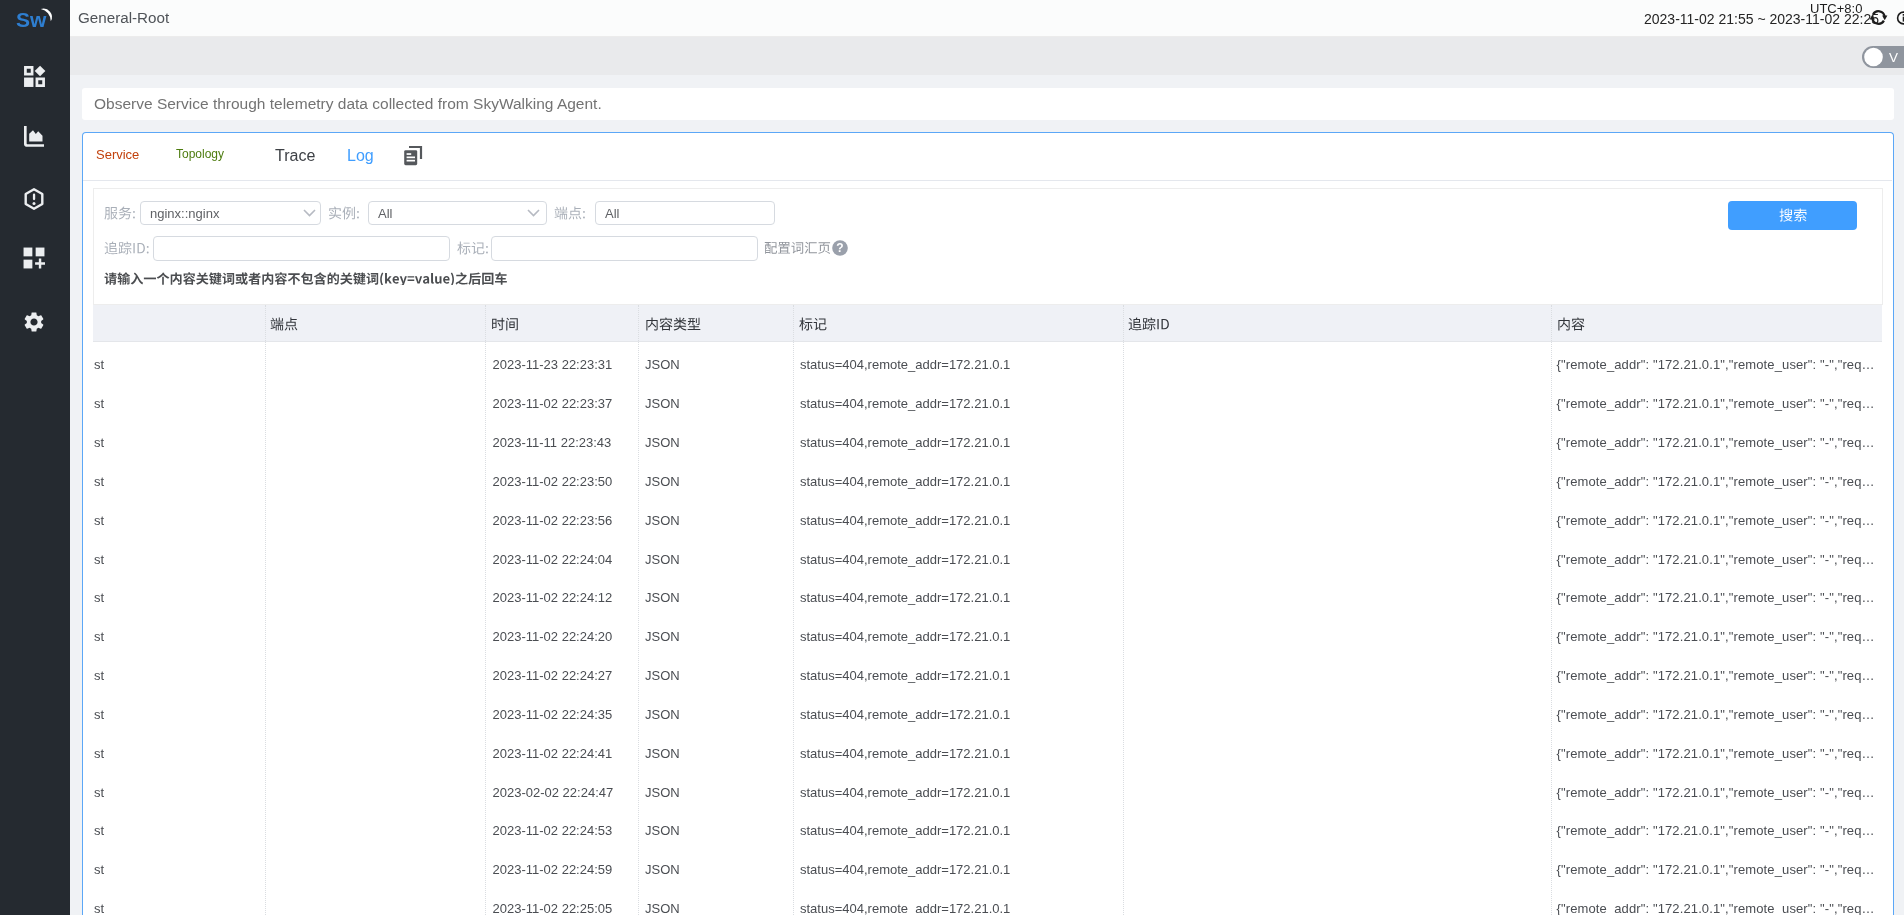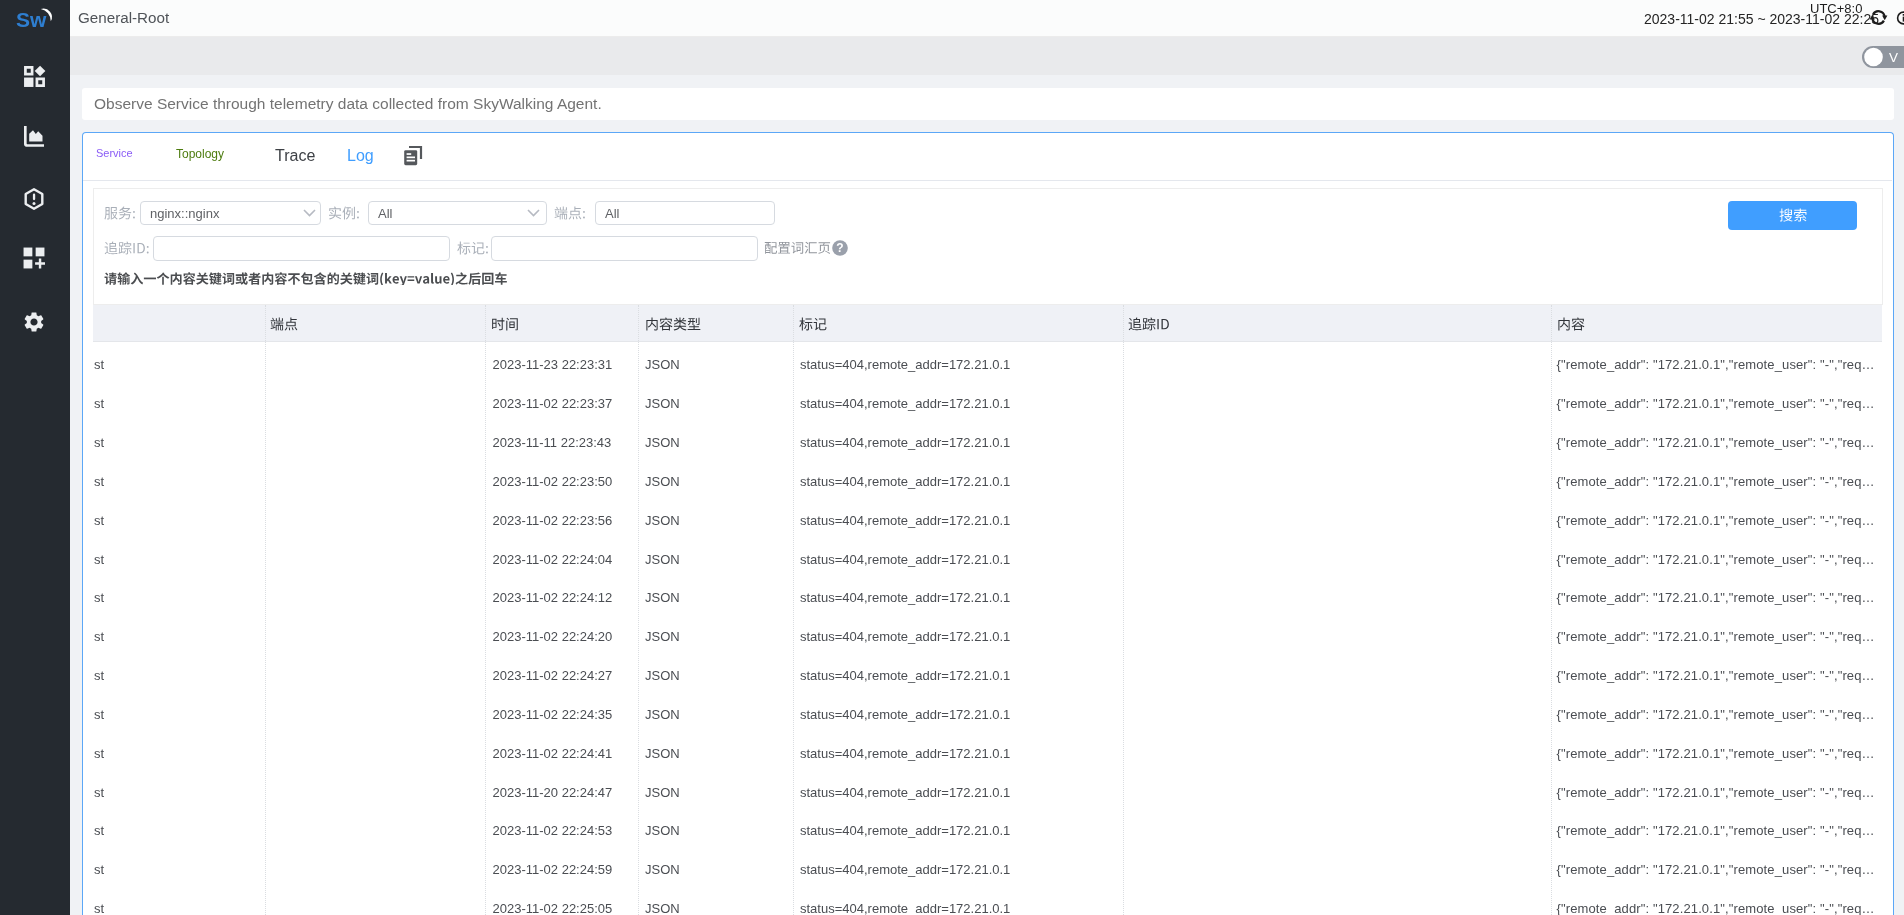--- a/index.html
+++ b/index.html
@@ -132,21 +132,21 @@
 <div class="tbar"></div>
 <svg class="abs" style="left:1862px;top:46px" width="42" height="22" viewBox="0 0 42 22">
 <path d="M11 0 H42 V22 H11 A 11 11 0 0 1 11 0 Z" fill="#8f959e"></path>
 <circle cx="11.5" cy="11" r="9.3" fill="#fff"></circle>
 <text x="27" y="16" font-family="Liberation Sans" font-size="13.5" fill="#fff">V</text>
 </svg>
 <div class="strip"></div>
 <div class="t" style="left:94px;top:95px;font-size:15.5px;color:#737373">Observe Service through telemetry data collected from SkyWalking Agent.</div>
 <div class="panel"></div>
 <div class="tabline"></div>
-<div class="t" style="left:96px;top:147px;font-size:11px;color:#8b5cf6">Service</div>
+<div class="t" style="left:96px;top:147px;font-size:13px;color:#c2410c">Service</div>
 <div class="t" style="left:176px;top:147px;font-size:12px;color:#4d7c0f">Topology</div>
 <div class="t" style="left:275px;top:147px;font-size:16px;color:#3e4146">Trace</div>
 <div class="t" style="left:347px;top:147px;font-size:16px;color:#409eff">Log</div>
 <svg class="abs" style="left:403px;top:146px" width="20" height="20" viewBox="0 0 20 20">
 <path d="M6 1 H18 V13" stroke="#55585c" stroke-width="2.2" fill="none"></path>
 <rect x="1.2" y="4.2" width="13" height="15" rx="1.4" fill="#55585c"></rect>
 <rect x="3.6" y="7.2" width="4.6" height="1.7" fill="#fff"></rect>
 <rect x="3.6" y="10.5" width="8.4" height="1.7" fill="#fff"></rect>
 <rect x="3.6" y="13.8" width="8.4" height="1.7" fill="#fff"></rect>
 </svg>
@@ -353,21 +353,21 @@
   </div>
 <div class="row" style="top:745.7px">
     <span style="left:94px">st</span>
     <span style="left:492.5px">2023-11-02 22:24:41</span>
     <span style="left:645px">JSON</span>
     <span style="left:800px">status=404,remote_addr=172.21.0.1</span>
     <span style="left:1556.5px;letter-spacing:0.12px">{"remote_addr": "172.21.0.1","remote_user": "-","req…</span>
   </div>
 <div class="row" style="top:784.5px">
     <span style="left:94px">st</span>
-    <span style="left:492.5px">2023-11-20 22:24:47</span>
+    <span style="left:492.5px">2023-02-02 22:24:47</span>
     <span style="left:645px">JSON</span>
     <span style="left:800px">status=404,remote_addr=172.21.0.1</span>
     <span style="left:1556.5px;letter-spacing:0.12px">{"remote_addr": "172.21.0.1","remote_user": "-","req…</span>
   </div>
 <div class="row" style="top:823.4px">
     <span style="left:94px">st</span>
     <span style="left:492.5px">2023-11-02 22:24:53</span>
     <span style="left:645px">JSON</span>
     <span style="left:800px">status=404,remote_addr=172.21.0.1</span>
     <span style="left:1556.5px;letter-spacing:0.12px">{"remote_addr": "172.21.0.1","remote_user": "-","req…</span>

